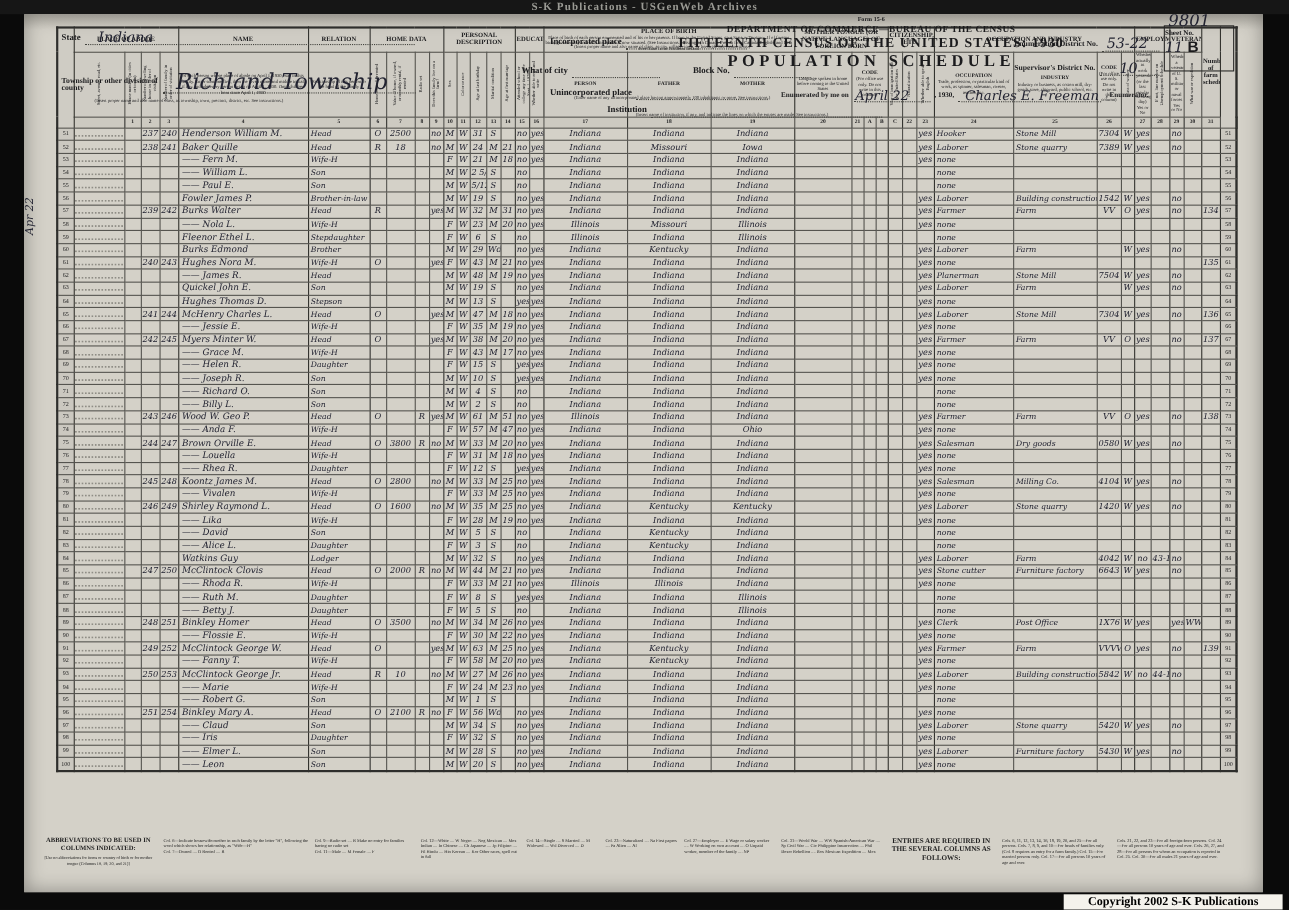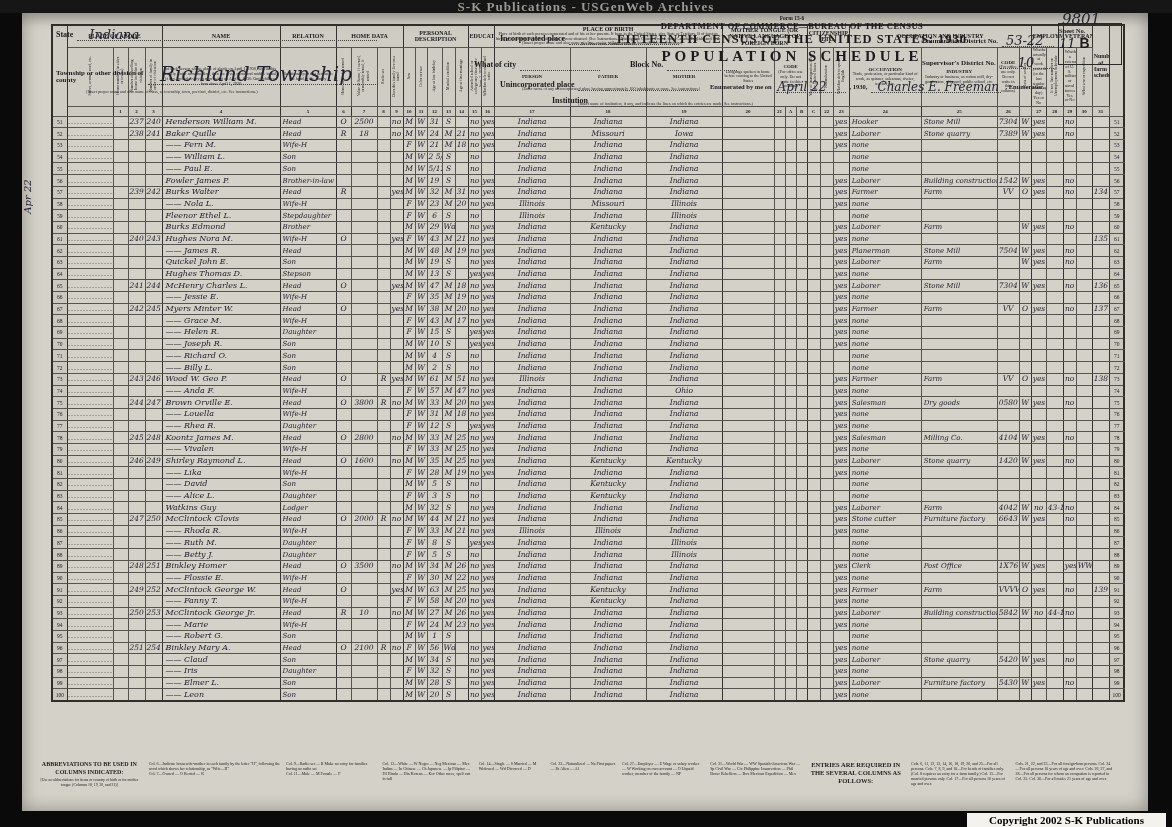--- a/index.html
+++ b/index.html
@@ -1,18 +1,18 @@
 <!DOCTYPE html>
 <html><head>
 <meta charset="utf-8">
 <style>
   html,body{margin:0;padding:0;background:#000;width:1172px;height:827px;overflow:hidden;}
   .stage{position:relative;width:1172px;height:827px;background:#0a0a0a;font-family:"Liberation Serif",serif;color:#1b1b1d;}
   .topstrip{position:absolute;left:0;top:0;width:100%;height:13px;background:#161616;color:#9a9a94;
-    font-size:13px;font-weight:bold;text-align:center;line-height:13px;letter-spacing:1px;}
+    font-size:10px;font-weight:bold;text-align:center;line-height:13px;letter-spacing:1px;}
   .paper{position:absolute;left:22px;top:13px;right:24px;bottom:16px;background:#d4d1c8;
     background-image:linear-gradient(180deg,#b9b6ad 0,#d4d1c8 14px),radial-gradient(ellipse at 50% 40%,#dad7ce 40%,#c6c3ba 100%);
     box-shadow:inset 0 0 18px rgba(0,0,0,.35);overflow:hidden;}
   
   .formhead{position:absolute;left:0;top:0;width:100%;height:88px;}
   .fl{position:absolute;white-space:nowrap;}
   .lab{font-size:8px;font-weight:bold;}
   .small{font-size:6.5px;}
   .note{position:absolute;font-size:4.2px;color:#2c2c2e;white-space:nowrap;}
   .dots{display:inline-block;border-bottom:1px dotted #44443f;height:11px;position:relative;vertical-align:bottom;}

